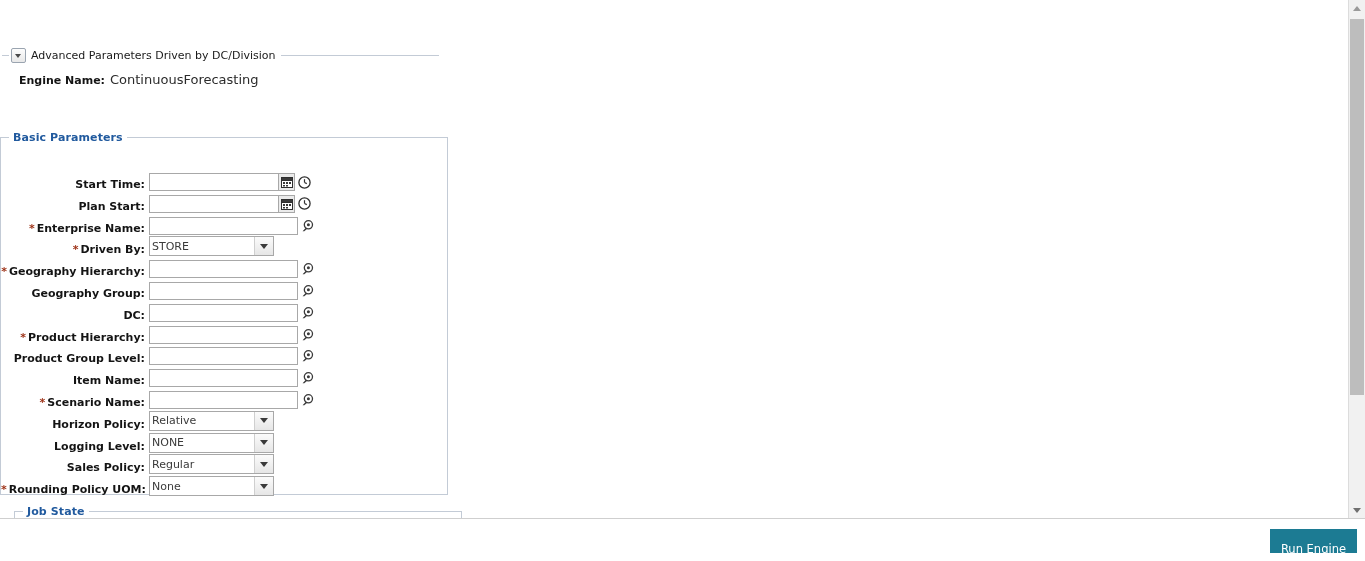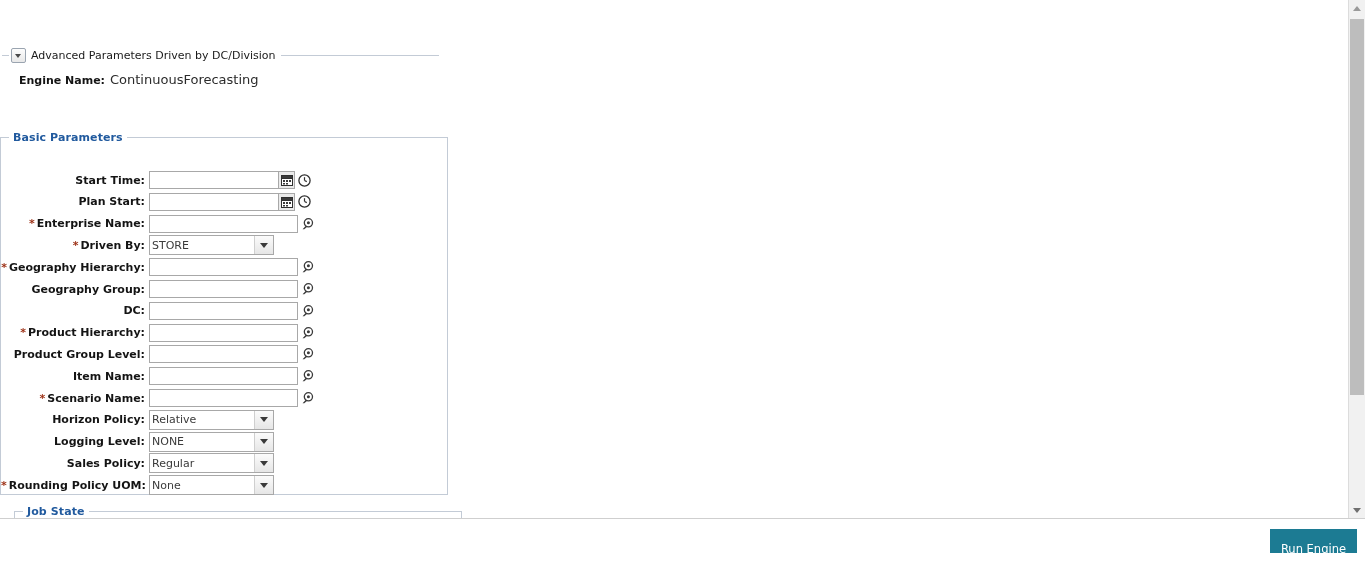--- a/index.html
+++ b/index.html
@@ -106,21 +106,21 @@
     border-top: 4px solid #4a4a4a;
   }
   .legend-text { line-height: 13px; }
 
   
   .frow {
     position: absolute;
     left: 0;
     height: 22px;
     display: flex;
-    align-items: center;
+    align-items: flex-end;
   }
   .flabel {
     width: 148px;
     text-align: right;
     font-weight: bold;
     font-size: 11px;
     color: #141414;
     padding-right: 4px;
     box-sizing: border-box;
     white-space: nowrap;

